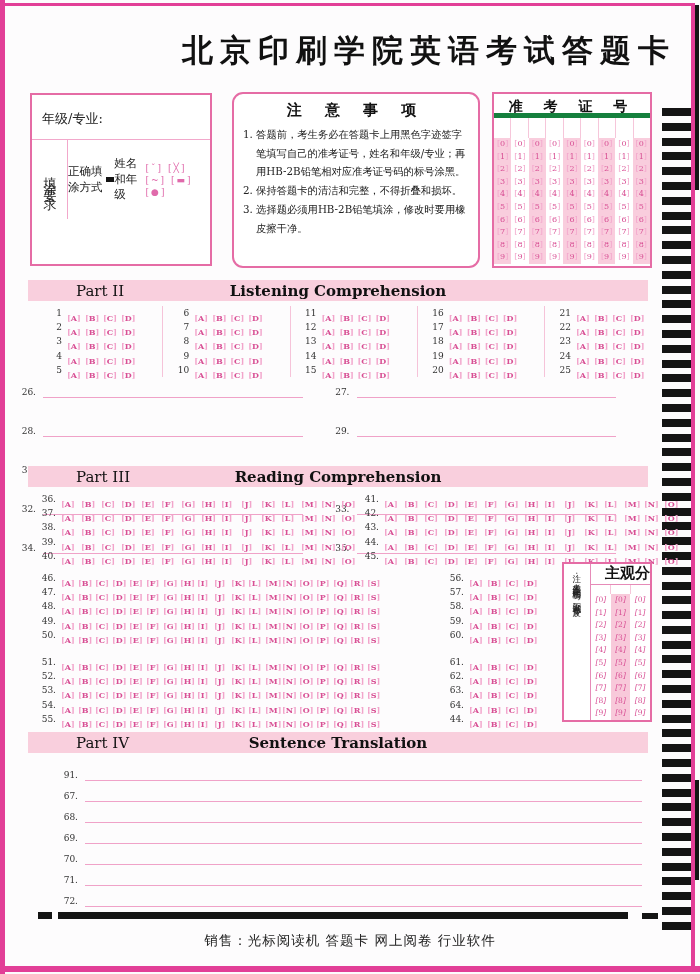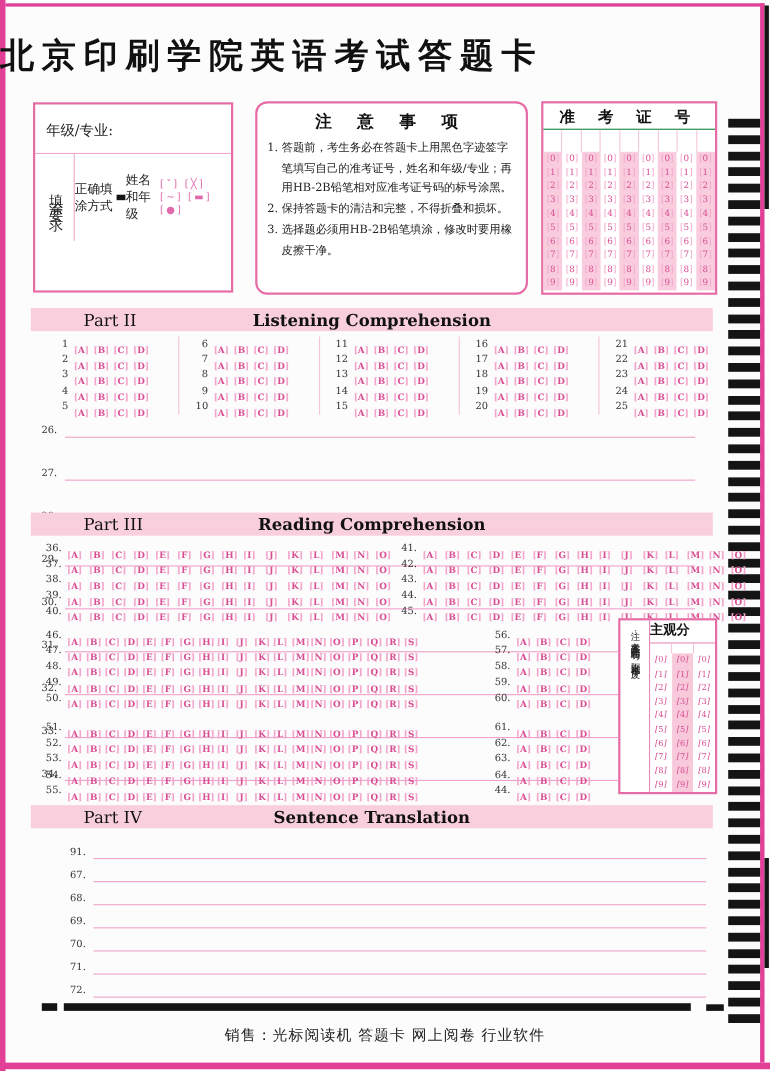--- a/index.html
+++ b/index.html
@@ -9,21 +9,21 @@
   
   .edge { position:absolute; background:#e23f97; }
   .edge-black { position:absolute; background:#141414; }
 
   
   #tmarks { position:absolute; left:662px; top:108px; width:29px; height:822px;
             display:flex; flex-direction:column; justify-content:space-between; }
   #tmarks div { width:29px; height:8px; background:#141414; }
 
   
-  #title { position:absolute; top:30px; left:0; width:676px; text-align:left;
+  #title { position:absolute; top:30px; left:0; width:676px; text-align:right;
            font-size:31px; font-weight:bold; letter-spacing:7px; color:#111; }
 
   
   .pbox { position:absolute; border:2px solid #e56ca5; background:#fff; }
   #info-box { left:30px; top:93px; width:182px; height:173px; }
   .ib-row { height:45px; border-bottom:1px solid #f2a8cb; padding:15px 0 0 10px;
             font-size:13px; color:#222; }
   .ib-bottom { display:flex; height:79px; }
   .ib-vert { width:36px; border-right:1px solid #f2a8cb; display:flex; }
   .ib-vert span { writing-mode:vertical-rl; margin:auto; font-size:13px; letter-spacing:7px; color:#222; }
@@ -33,21 +33,21 @@
   .ib-wrong-marks { color:#e06aab; font-size:9px; letter-spacing:2px; margin-top:1px; }
 
   #notice-box { left:232px; top:92px; width:248px; height:176px;border-radius:11px; }
   .nb-title { text-align:center; font-size:15px; font-weight:bold; letter-spacing:9px;
               margin-top:7px; color:#111; }
   .nb-items { padding:5px 8px 0 9px; font-size:10.3px; line-height:1.82; color:#222; }
   .nb-items div { padding-left:13px; text-indent:-13px; }
 
   #ticket-box { left:492px; top:92px; width:160px; height:176px; }
   .tb-title { height:24px; text-align:center; font-size:14px; font-weight:bold;
-              letter-spacing:8px; padding-top:4px; border-bottom:1px solid #15803d; color:#111; }
+              letter-spacing:8px; padding-top:4px; border-bottom:5px solid #15803d; color:#111; }
   .tb-write { display:flex; height:20px; }
   .tb-write div { flex:1; border-right:1px solid #f6c6da; }
   .tb-write div:last-child { border-right:none; }
   .tb-grid { display:flex; height:126px; }
   .tb-col { flex:1; display:flex; flex-direction:column; }
   .tb-col.shaded { background:#f9cddd; }
   .tb-cell { flex:1; text-align:center; font-size:8px; line-height:12.6px; color:#d84f94; }
   .tb-cell i, .opt i { font-style:normal; color:#f2a4cb; }
 
   
@@ -68,39 +68,39 @@
 
   #p2-grid { position:absolute; left:36px; top:306px; width:612px; height:71px;
              display:flex; justify-content:space-between; }
   .p2col { padding-left:8px; }
   .p2col + .p2col { border-left:1px solid #f6c3d9; }
 
   
   .lineitem { display:flex; align-items:flex-end; }
   .lineitem .qnum { width:20px; line-height:12px; }
   .lline { flex:1; border-bottom:1.5px solid #f0a2c8; height:12px; margin-left:2px; }
-  #p2-lines { position:absolute; left:32px; top:386px; width:600px;
-              display:grid; grid-template-columns:repeat(1,1fr); column-gap:58px; row-gap:7px;gap:27px; }
+  #p2-lines { position:absolute; left:16px; top:386px; width:600px;
+              display:grid; grid-template-columns:repeat(2,1fr); column-gap:58px; row-gap:7px;gap:27px; }
   #p2-lines .lineitem { height:12px; }
 
   #p3-g1 { position:absolute; left:38px; top:492px; width:625px; display:flex; }
   #p3-g1 .col { width:338px; }
   #p3-lower { position:absolute; left:38px; top:562px; width:625px; display:flex; }
   .qblock + .qblock { margin-top:13px; }
   #blockA { width:360px; padding-top:9px; }
   #blockB { width:110px; margin-left:48px; padding-top:9px; }
 
   
   #score-box { width:90px; height:160px; border:2px solid #e56ca5; margin-left:6px;
                display:flex; background:#fff; }
   .sb-note { width:27px; border-right:1px solid #e68bb8; display:flex; }
   .sb-note span { writing-mode:vertical-rl; font-size:8.5px; line-height:12.5px;
                   letter-spacing:1px; color:#222; margin:3px auto 0; }
   .sb-right { flex:1; display:flex; flex-direction:column; }
-  .sb-title { height:28px; text-align:left; font-size:12px; font-weight:bold;
+  .sb-title { height:28px; text-align:right; font-size:15px; font-weight:bold;
               border-bottom:1px solid #e68bb8; color:#111; }
   .sb-write { display:flex; height:12px; }
   .sb-write div { flex:1; border-right:1px solid #f6c6da; }
   .sb-write div:last-child { border-right:none; }
   .sb-grid { flex:1; display:flex; }
   .sb-col { flex:1; display:flex; flex-direction:column; }
   .sb-col.shaded { background:#f8c9da; }
   .sb-cell { flex:1; text-align:center; font-size:7.5px; color:#d84f94; line-height:12.6px; }
 
   #p4-lines { position:absolute; left:58px; top:760px; width:584px; }

